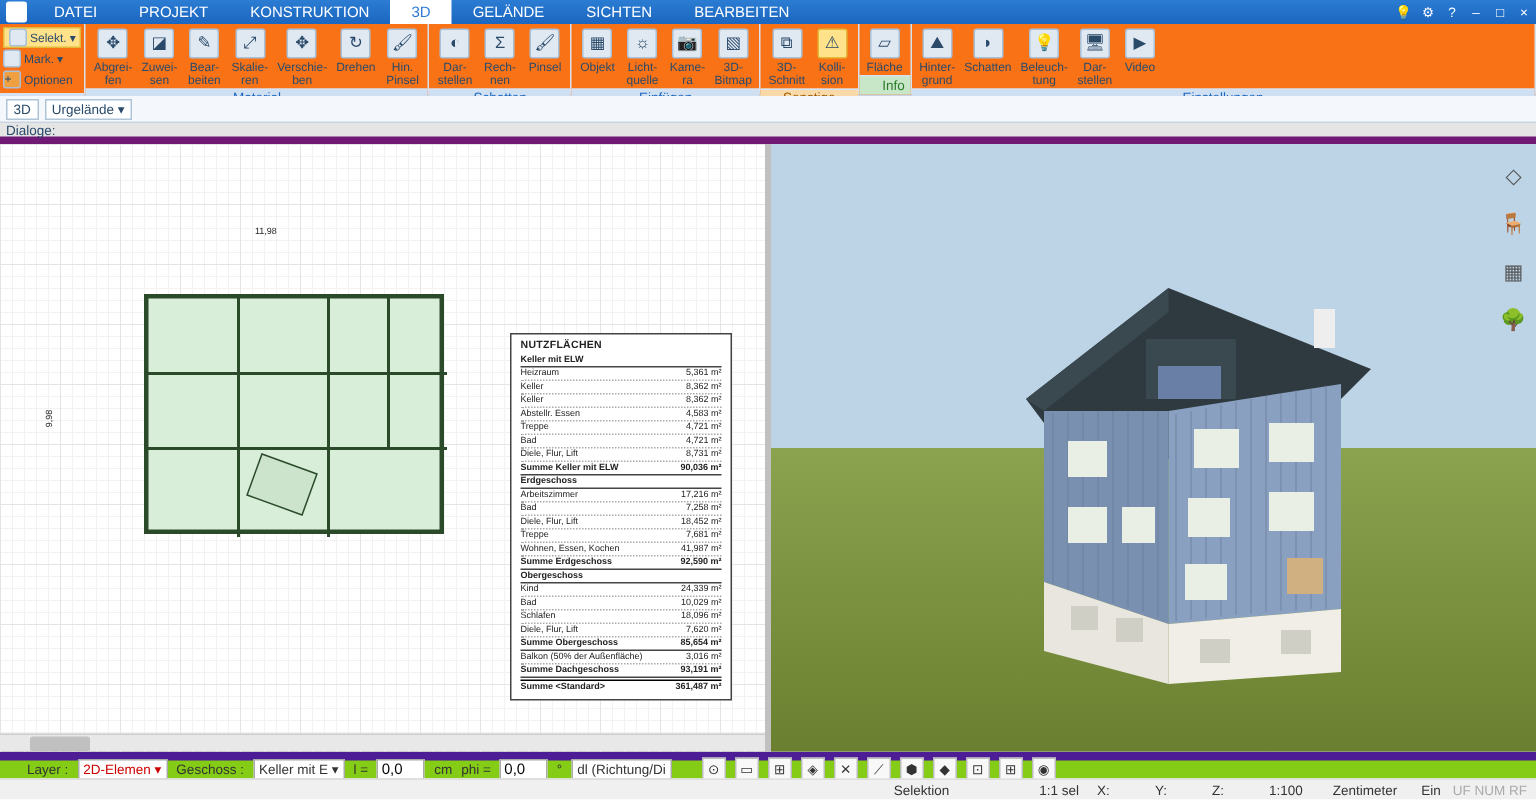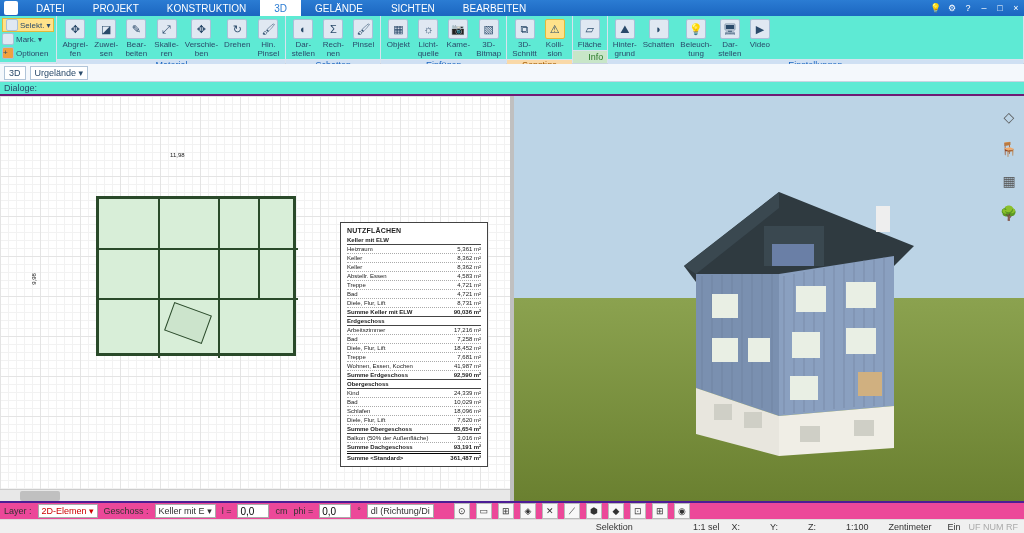--- a/index.html
+++ b/index.html
@@ -7,37 +7,37 @@
 
 
 .menubar { height: 16px; background: linear-gradient(#2b7cd3, #1b66c0); display: flex; align-items: center; color: #fff; }
 .menubar .app-icon { width: 14px; height: 14px; margin: 0 4px; background: #fff; border-radius: 2px; }
 .menubar .tab { padding: 0 14px; height: 100%; display: flex; align-items: center; cursor: pointer; font-size: 10px; }
 .menubar .tab.active { background: #fff; color: #2b7cd3; }
 .menubar .spacer { flex: 1; }
 .menubar .win-btn { width: 16px; height: 14px; display: flex; align-items: center; justify-content: center; font-size: 9px; cursor: pointer; }
 
 
-.ribbon { height: 48px; background: #5eead4; border-bottom: 1px solid #c8d4e2; display: flex; justify-content: center; }
+.ribbon { height: 48px; background: #f97316; border-bottom: 1px solid #c8d4e2; display: flex; justify-content: center; }
 .ribbon-group { border-right: 1px solid #d8e2ee; display: flex; flex-direction: column; }
 .ribbon-items { display: flex; align-items: flex-start; padding: 2px 2px 0 2px; flex: 1; }
 .ribbon-btn { display: flex; flex-direction: column; align-items: center; padding: 1px 3px; cursor: pointer; text-align: center; line-height: 9px; font-size: 8px; color: #2a4a6a; min-width: 30px; }
 .ribbon-btn .ico { width: 20px; height: 20px; background: #e0e8f2; border: 1px solid #a8c0d8; border-radius: 2px; margin-bottom: 1px; display: flex; align-items: center; justify-content: center; font-size: 11px; }
 .ribbon-btn.highlight .ico { background: #ffe28a; border-color: #e2b93a; }
 .ribbon-small { display:flex; flex-direction:column; padding:2px; }
 .ribbon-small-row { display:flex; align-items:center; height:14px; font-size:8px; color:#2a4a6a; cursor:pointer; white-space:nowrap; }
 .ribbon-small-row .sm-ico { width:12px; height:12px; background:#e0e8f2; border:1px solid #a8c0d8; margin-right:2px; border-radius:2px; }
 .ribbon-group-label { height: 14px; background: #cfe0f3; color: #1b66c0; font-size: 9px; display: flex; align-items: center; justify-content: center; border-top: 1px solid #d8e2ee; }
 .ribbon-group-label.orange { background: #f9d9a8; color: #a05a00; }
 .ribbon-group-label.green { background: #c8e6c8; color: #2a7a2a; padding-left: 12px; }
 
 
 .subbar { height: 18px; background: #f4f8fc; border-bottom: 1px solid #c8d4e2; display: flex; align-items: center; padding: 0 4px; color: #2a4a6a; font-size: 9px; }
 .subbar .sel { background:#fff; border:1px solid #b0c4d8; padding:1px 4px; margin-right:4px; }
-.subbar2 { height: 14px; background: #5eead4; border-bottom: 2px solid #701a75; display:flex; align-items:center; padding: 0 4px; font-size:9px; color:#2a4a6a; }
+.subbar2 { height: 14px; background: #e5e5e5; border-bottom: 5px solid #701a75; display:flex; align-items:center; padding: 0 4px; font-size:9px; color:#2a4a6a; }
 
 
 .main { flex: 1; display: flex; position: relative; background: #fff; }
 .panel-2d { flex: 1; position: relative; border-right: 4px solid #c0c0c0; overflow:hidden;
   background-image:
     linear-gradient(#e4e4e4 1px, transparent 1px),
     linear-gradient(90deg, #e4e4e4 1px, transparent 1px),
     linear-gradient(#f2f2f2 1px, transparent 1px),
     linear-gradient(90deg, #f2f2f2 1px, transparent 1px);
   background-size: 40px 40px, 40px 40px, 8px 8px, 8px 8px;
@@ -58,21 +58,21 @@
 .house { position:absolute; left:110px; top:60px; width:310px; height:310px; }
 
 .side-tools { position:absolute; right:4px; top:10px; width:22px; display:flex; flex-direction:column; gap:10px; }
 .side-tools .tool { width:22px; height:22px; display:flex; align-items:center; justify-content:center; cursor:pointer; font-size:14px; color:#555; }
 
 
 .scroll-h { height:12px; background:#e8e8e8; border-top:1px solid #ccc; position:relative; }
 .scroll-h .thumb { position:absolute; left:20px; top:1px; height:10px; width:40px; background:#c0c0c0; border-radius:2px; }
 
 
-.footer1 { height: 18px; background:#ec4899; border-top:2px solid #4c1d95; display:flex; align-items:center; padding:0 4px; font-size:9px; color:#333; gap:6px; }
+.footer1 { height: 18px; background:#84cc16; border-top:6px solid #4c1d95; display:flex; align-items:center; padding:0 18px; font-size:9px; color:#333; gap:6px; }
 .footer1 input { width:32px; height:14px; font-size:10px; border:1px solid #aaa; padding:0 2px; }
 .footer1 .sel-layer { color:#c00; border:1px solid #aaa; background:#fff; padding:1px 3px; }
 .footer1 .sel-floor { border:1px solid #aaa; background:#fff; padding:1px 3px; }
 .footer1 .icon-btn { width:16px; height:16px; border:1px solid #bbb; background:#f8f8f8; display:flex; align-items:center; justify-content:center; cursor:pointer; font-size:9px; }
 .footer2 { height: 14px; background:#f0f0f0; border-top:1px solid #ddd; display:flex; align-items:center; padding:0 6px; font-size:9px; color:#333; }
 .footer2 .spacer { flex:1; }
 </style>
 </head>
 <body>
 

